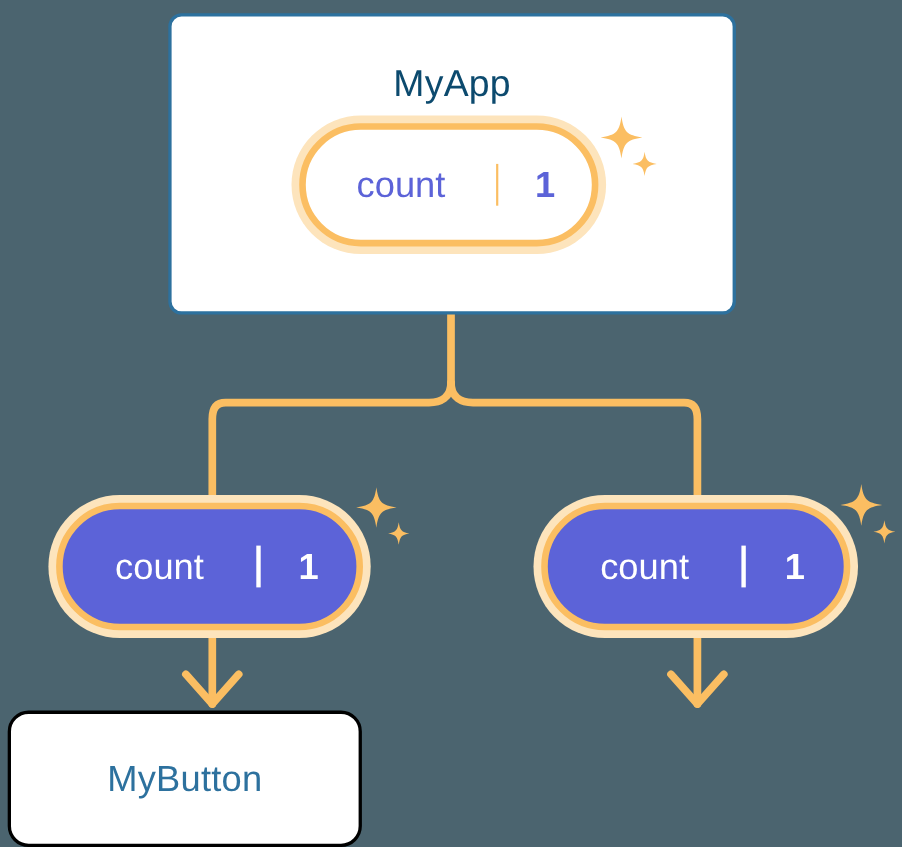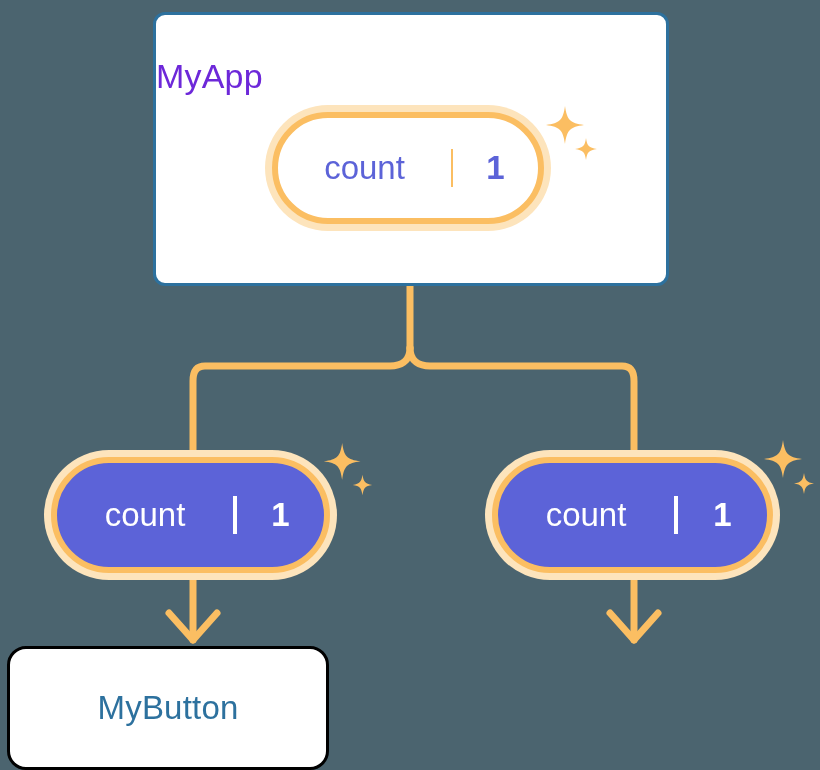--- a/index.html
+++ b/index.html
@@ -40,21 +40,22 @@
   #app-card {
     left: 153px;
     top: 12px;
     width: 516px;
     height: 274px;
   }
   .card-title {
     position: absolute;
     left: 0;
     right: 0;
-    color: #6d28d9;
+    text-align: center;
+    color: #0c4a6e;
     font-size: 34px;
     font-weight: 400;
     letter-spacing: 0.2px;
   }
   #app-card .card-title {
     top: 42px;
   }
 
   .btn-card {
     position: absolute;

